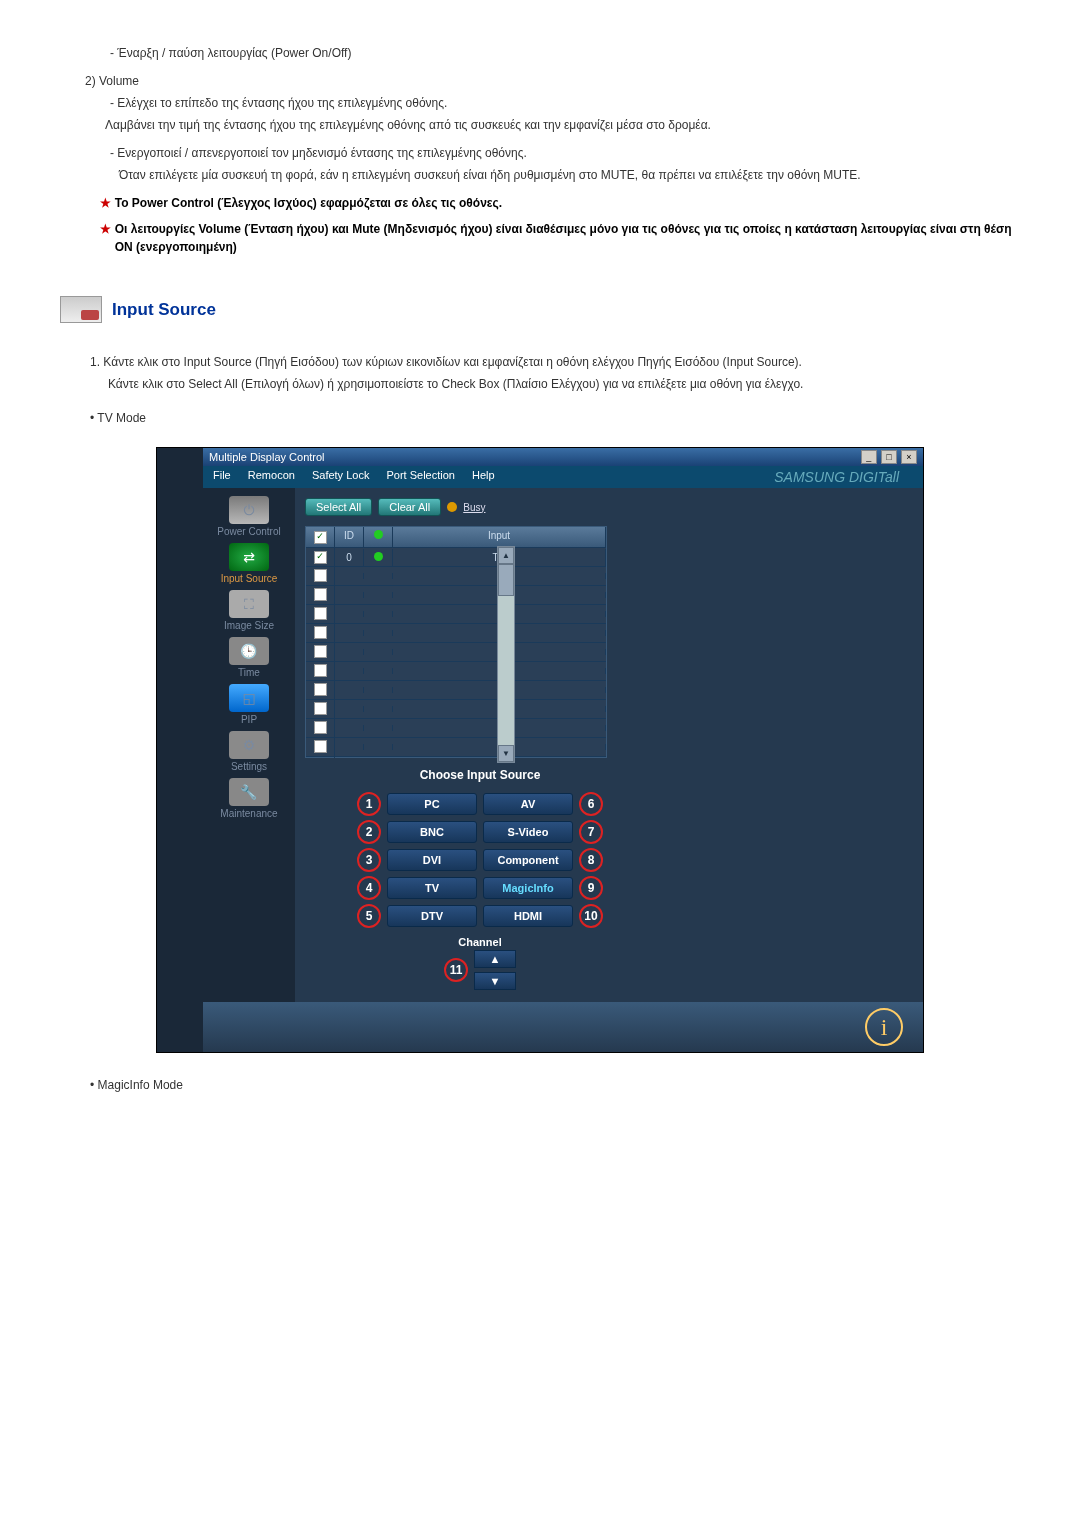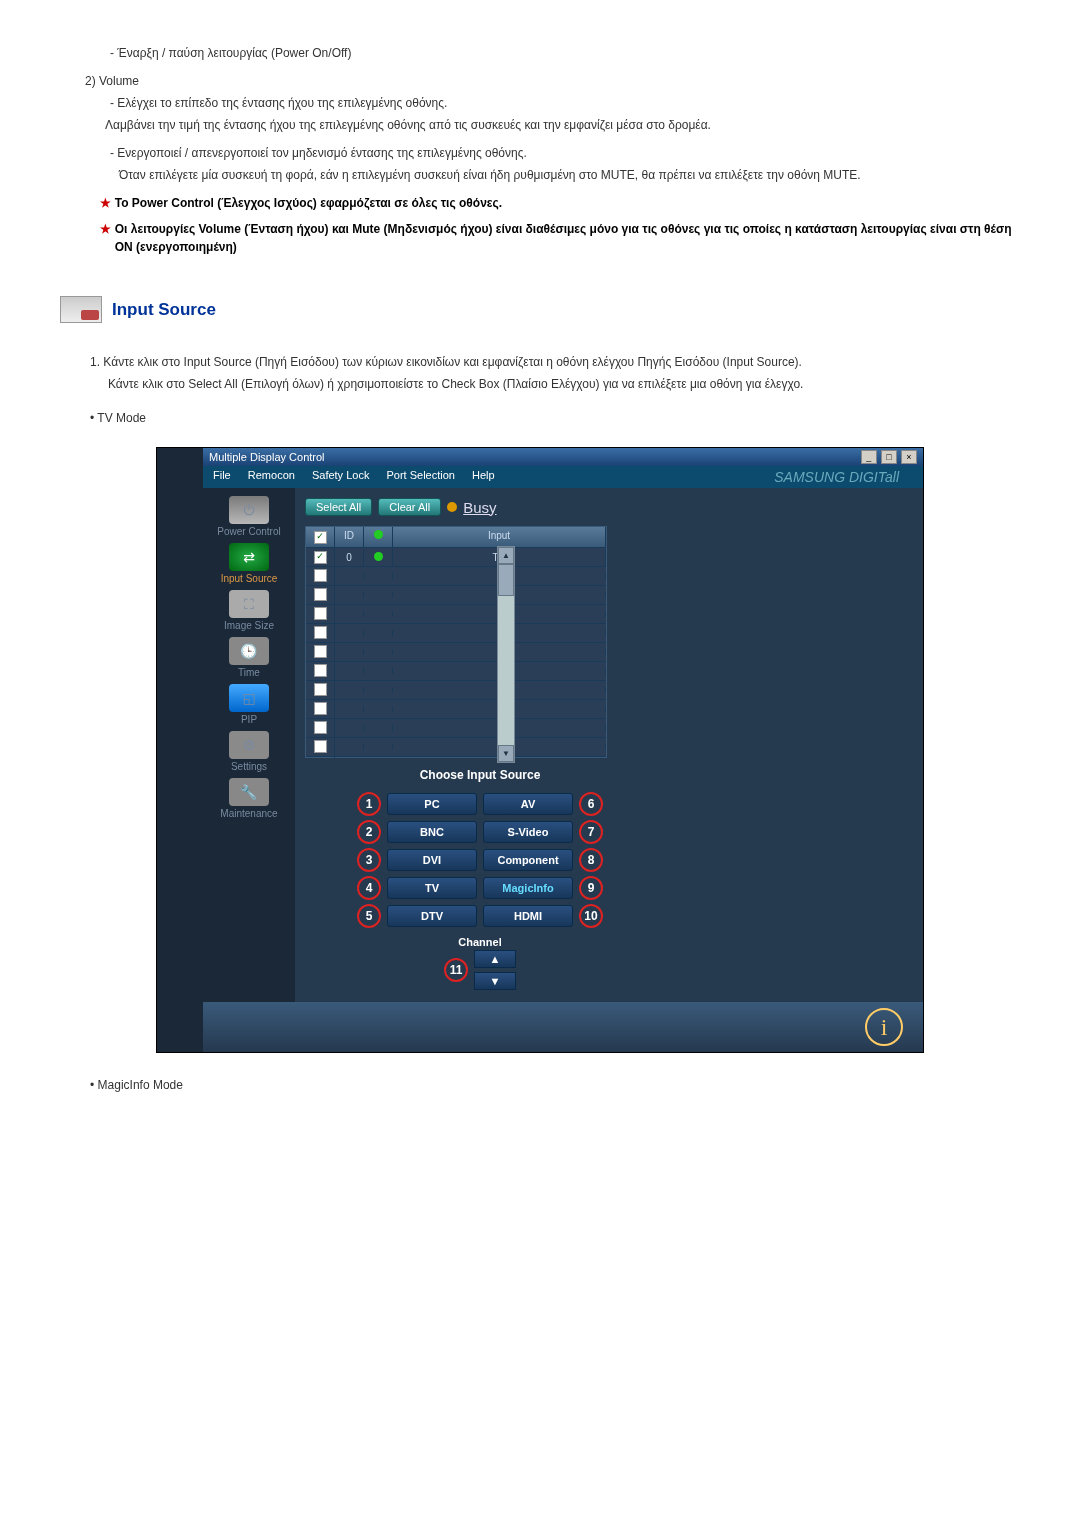--- a/index.html
+++ b/index.html
@@ -174,21 +174,21 @@
     color:#fff;
     padding:2px 10px;
     font-size:11px;
     border-radius:3px;
     border:1px solid #155;
   }
   .busy-dot {
     width:10px;height:10px;border-radius:50%;
     background:#d90;display:inline-block;
   }
-  .busy-label{color:#dde;font-size:15px;text-decoration:underline;}
+  .busy-label{color:#dde;font-size:10px;text-decoration:underline;}
   .ss-table {
     border:1px solid #3a5a7a;
     background:#2a3f57;
     width:300px;
     font-size:10px;
     color:#cde;
     display:inline-block;
     vertical-align:top;
   }
   .ss-thead {

